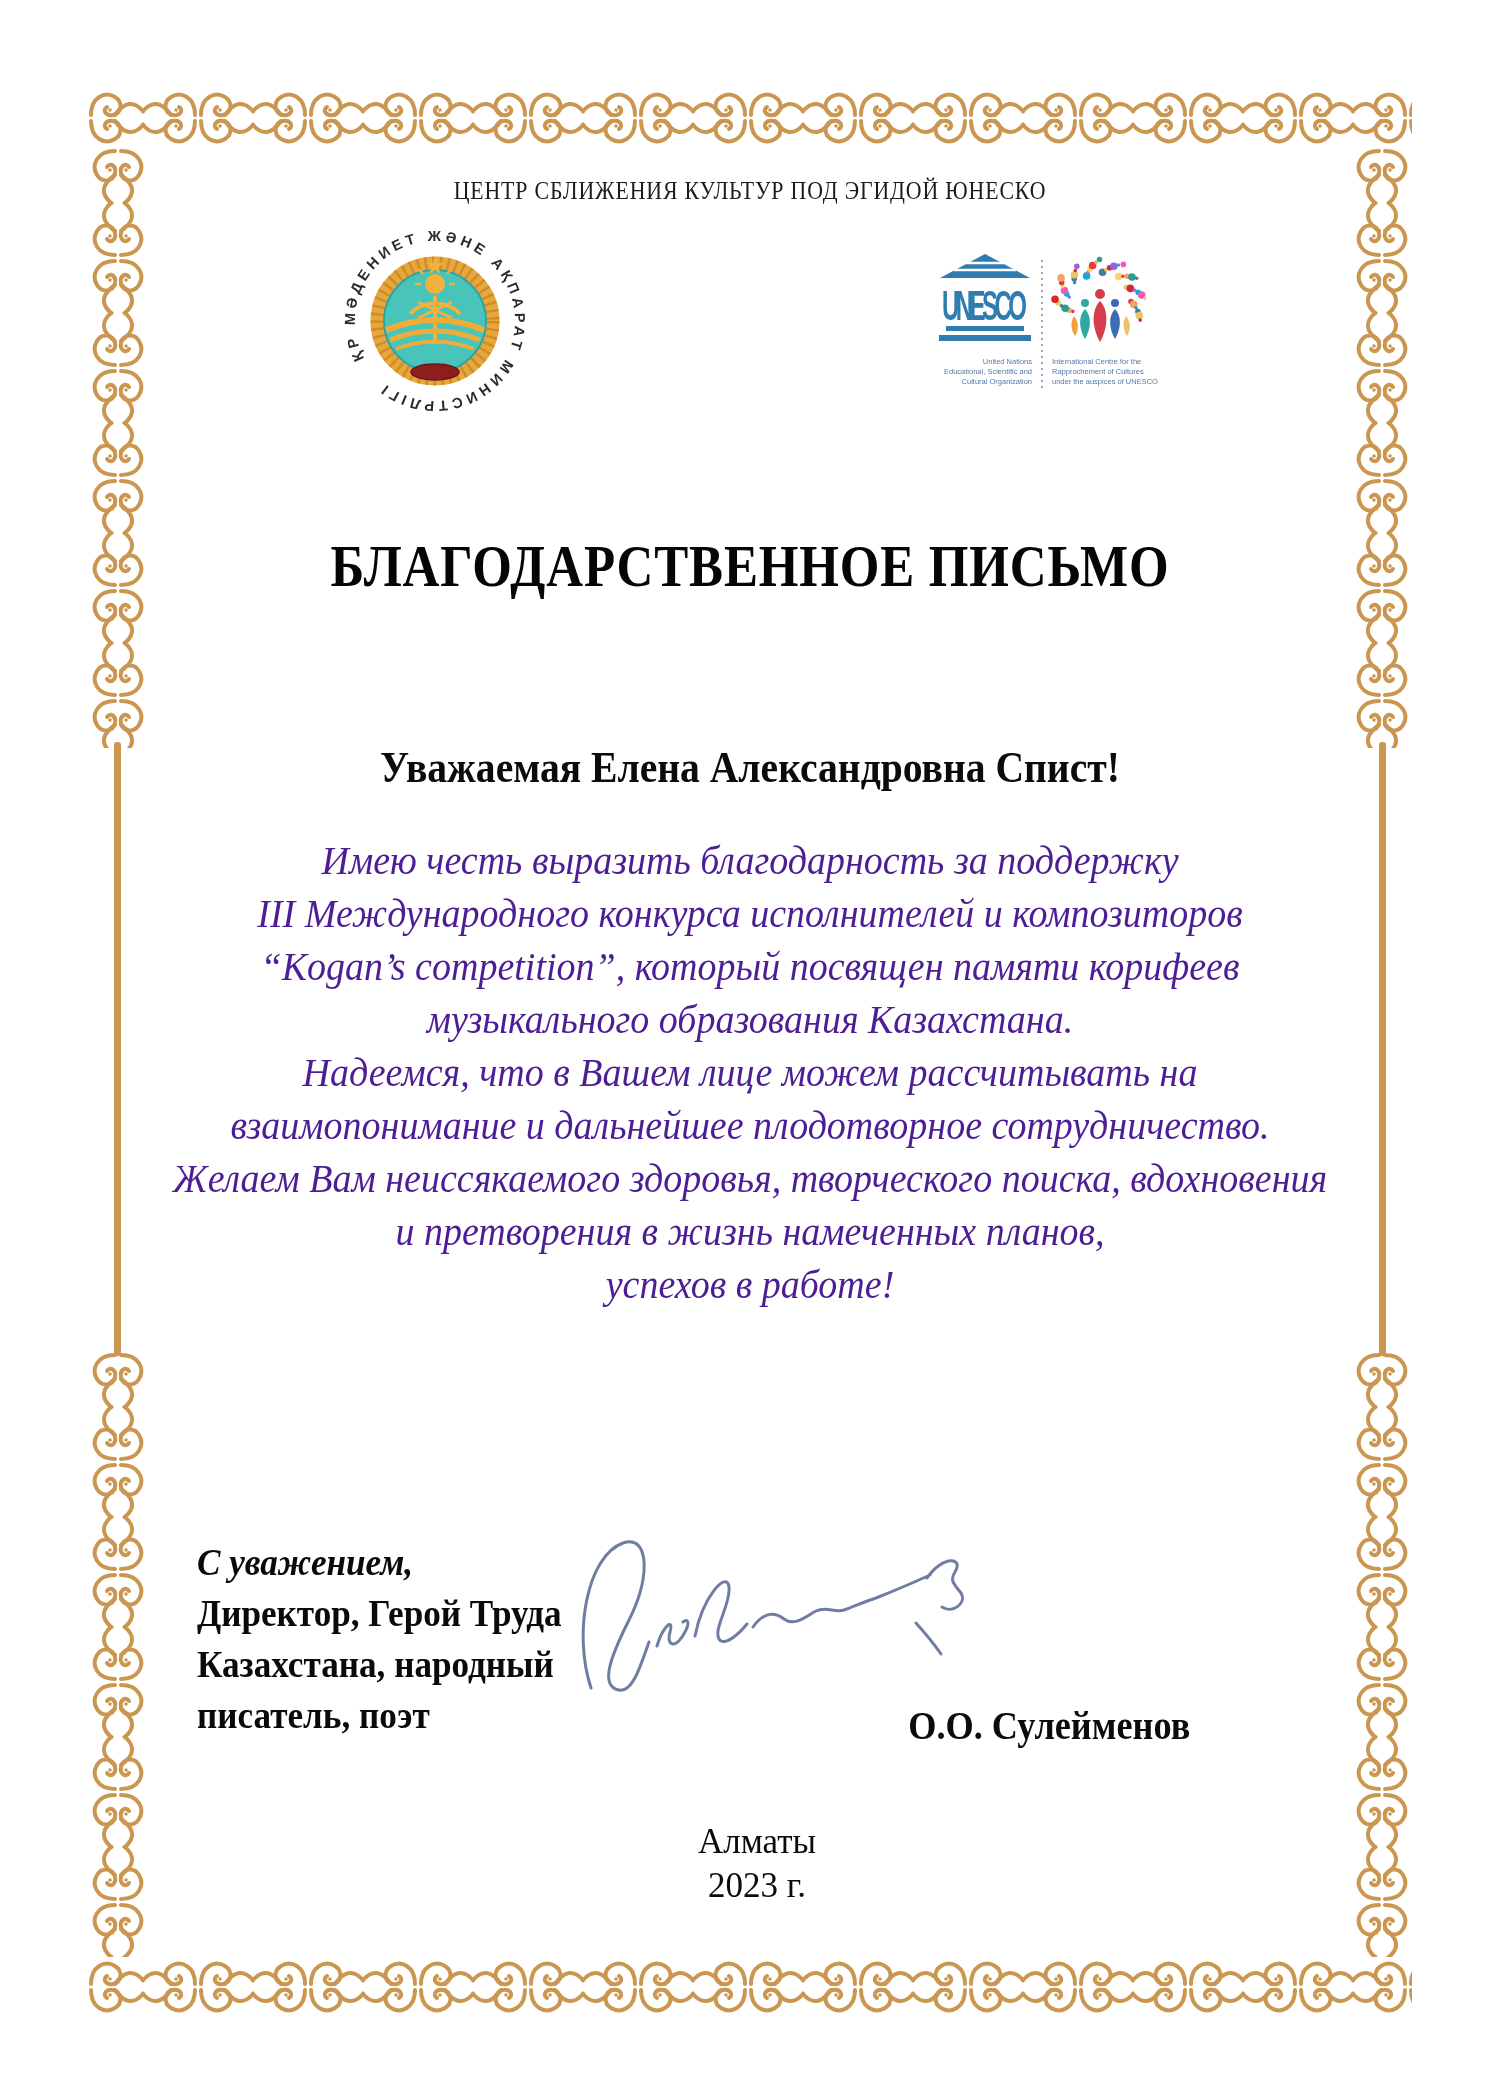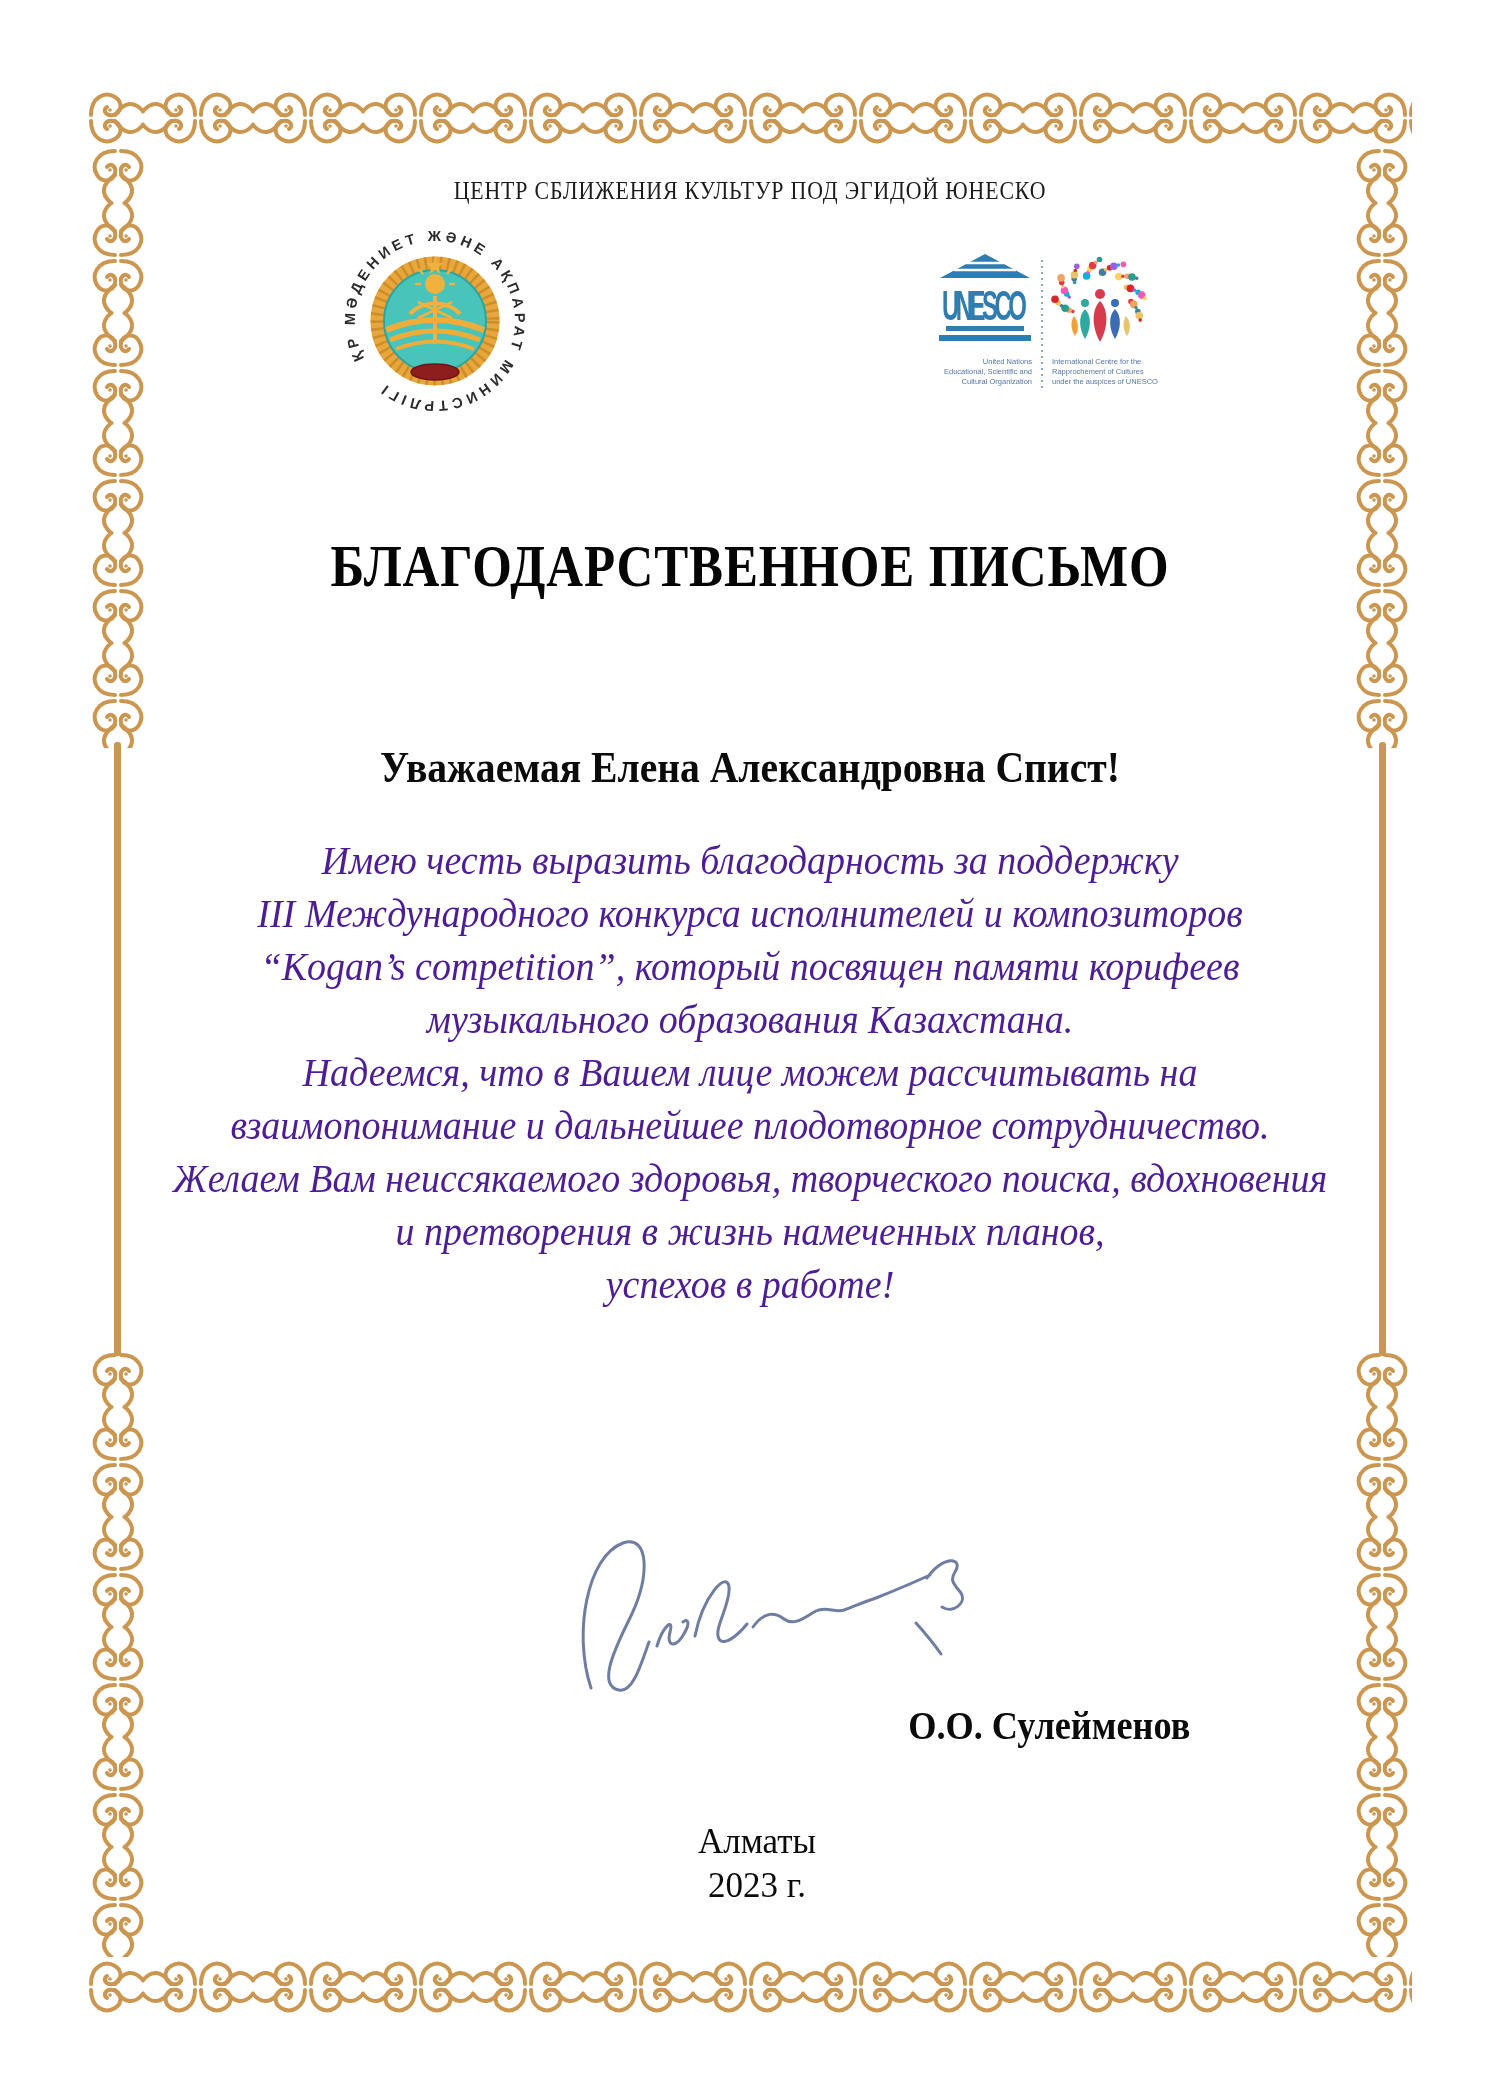--- a/index.html
+++ b/index.html
@@ -227,20 +227,26 @@
     <div class="bline">III Международного конкурса исполнителей и композиторов</div>
     <div class="bline">“Kogan’s competition”, который посвящен памяти корифеев</div>
     <div class="bline">музыкального образования Казахстана.</div>
     <div class="bline">Надеемся, что в Вашем лице можем рассчитывать на</div>
     <div class="bline">взаимопонимание и дальнейшее плодотворное сотрудничество.</div>
     <div class="bline">Желаем Вам неиссякаемого здоровья, творческого поиска, вдохновения</div>
     <div class="bline">и претворения в жизнь намеченных планов,</div>
     <div class="bline">успехов в работе!</div>
   </div>
 
+  <div class="abs closing">
+    <div class="salute">С уважением,</div>
+    <div>Директор, Герой Труда</div>
+    <div>Казахстана, народный</div>
+    <div>писатель, поэт</div>
+  </div>
 
   <svg class="sig-svg" width="430" height="185" viewBox="0 0 430 185">
     <path d="M16,162 C-2,108 12,30 48,17 C74,8 76,50 54,94 C36,130 24,160 44,164 C58,167 66,138 74,116
              M82,120 C88,100 99,91 95,106 C91,121 101,123 110,106 C115,97 113,92 108,96
              M120,110 C128,70 152,44 154,61 C156,78 138,103 144,113 C149,121 163,109 172,98
              M178,101 C190,84 201,87 209,93 C220,101 231,90 241,85 C251,80 260,87 269,84 C280,80 291,75 301,72 C321,64 342,55 355,49
              M352,52 C368,29 389,31 380,46 C374,55 380,59 386,67 C392,77 378,88 367,81
              M341,97 C350,107 359,118 366,128" fill="none" stroke="#5F6F96" stroke-width="3" opacity="0.9" stroke-linecap="round" stroke-linejoin="round"></path>
   </svg>
 

